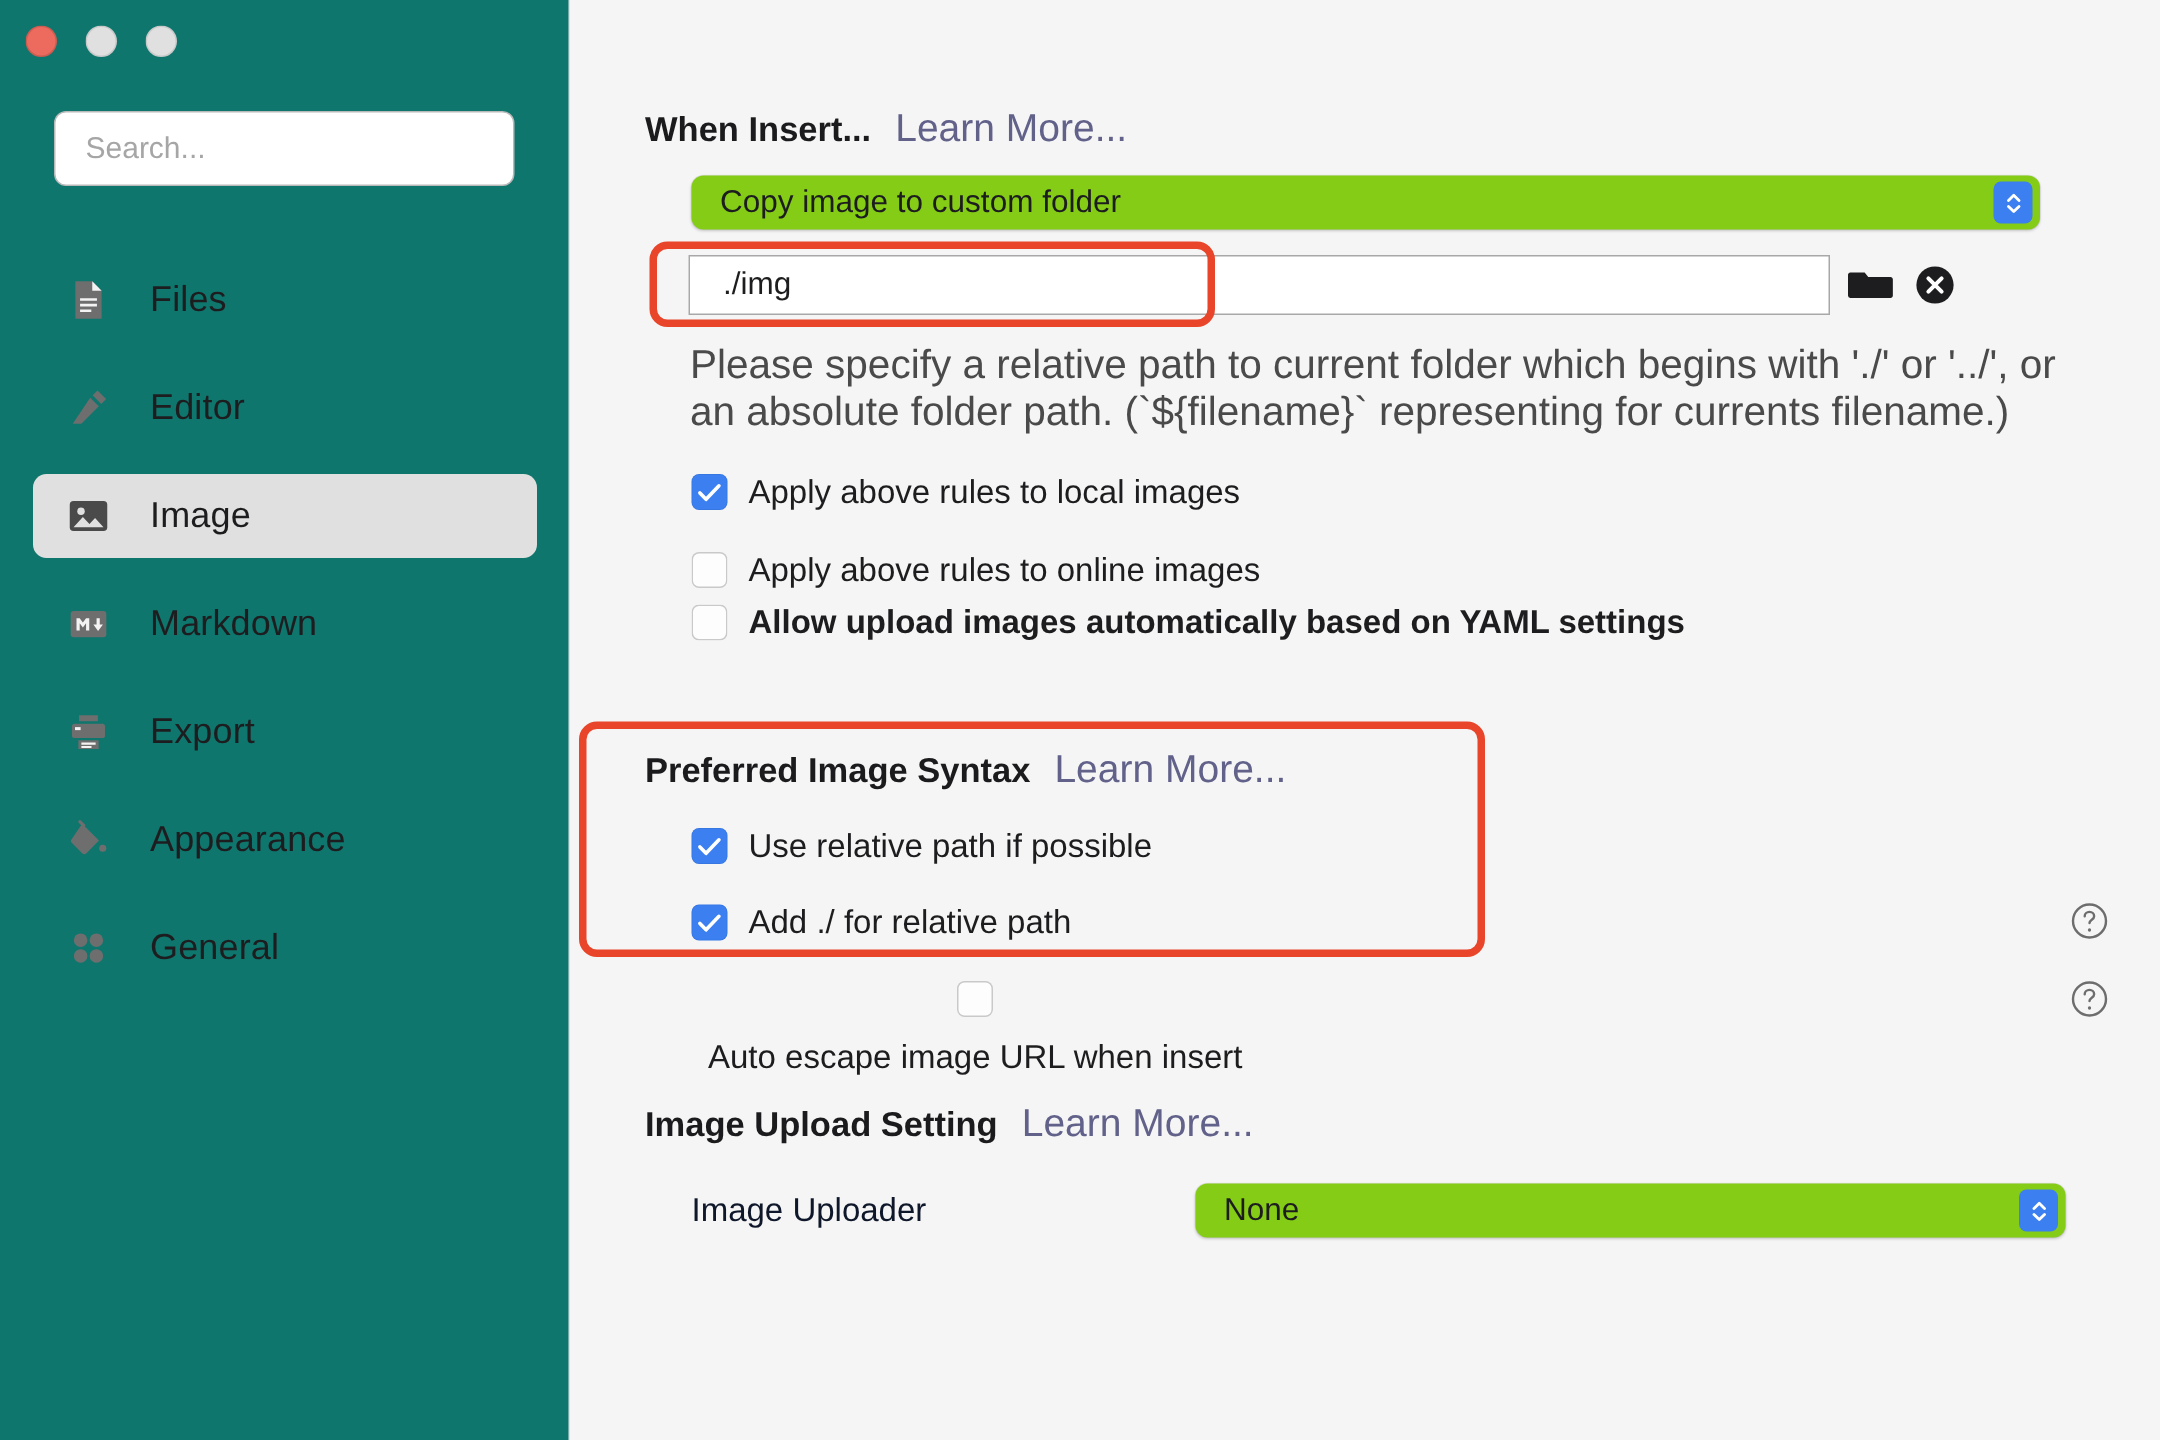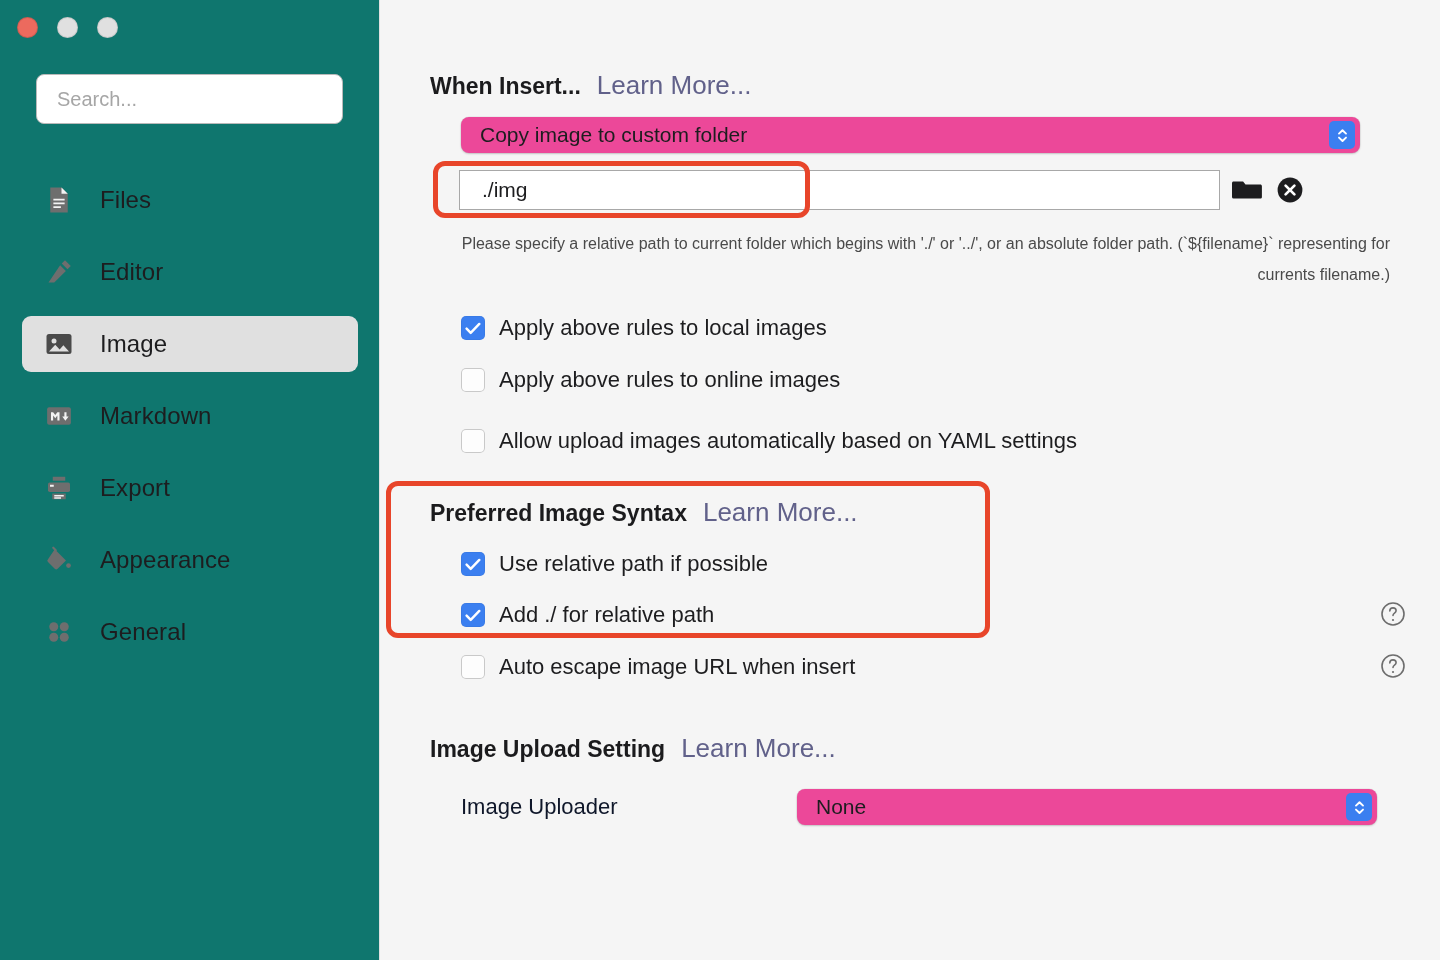--- a/index.html
+++ b/index.html
@@ -123,21 +123,21 @@
   }
   .learn-more {
     font-size: 26px;
     color: #61618a;
     cursor: default;
   }
 
   
   .popup-select {
     position: absolute;
-    background: #ec4899;
+    background: #84cc16;
     border-radius: 8px;
     box-shadow: 0 1px 2px rgba(0,0,0,0.18), 0 0 0 0.5px rgba(0,0,0,0.07);
     display: flex;
     align-items: center;
   }
   .popup-label {
     font-size: 21px;
     color: #1d1d1f;
     padding-left: 19px;
     flex: 1 1 auto;
@@ -175,25 +175,24 @@
     position: absolute;
     display: flex;
     align-items: center;
     justify-content: center;
     color: #1d1d1f;
     cursor: default;
   }
 
   .hint {
     position: absolute;
-    font-size: 16px;
+    font-size: 27px;
     line-height: 31px;
     color: #4a4a4a;
     width: 930px;
-    text-align: right;
   }
 
   
   .check-row {
     position: absolute;
     display: flex;
     align-items: center;
     gap: 14px;
   }
   .cb {
@@ -378,21 +377,21 @@
         </svg>
       </span>
       <span class="check-label">Apply above rules to local images</span>
     </div>
 
     <div class="check-row" style="left:81px; top:367px;">
       <span class="cb off"></span>
       <span class="check-label">Apply above rules to online images</span>
     </div>
 
-    <div class="check-row" style="left:81px; top:428px;">
+    <div class="check-row" style="left:81px; top:402px;font-weight:bold;">
       <span class="cb off"></span>
       <span class="check-label">Allow upload images automatically based on YAML settings</span>
     </div>
 
     <div class="section-head" style="left:50px; top:497px;">
       <span class="section-title">Preferred Image Syntax</span>
       <span class="learn-more">Learn More...</span>
     </div>
 
     <div class="check-row" style="left:81px; top:551px;">
@@ -406,21 +405,21 @@
 
     <div class="check-row" style="left:81px; top:602px;">
       <span class="cb on">
         <svg width="16" height="13" viewBox="0 0 16 13" fill="none" stroke="#ffffff" stroke-width="2.4" stroke-linecap="round" stroke-linejoin="round">
           <path d="M1.6 6.6l4.1 4.3L14.3 1.9"></path>
         </svg>
       </span>
       <span class="check-label">Add ./ for relative path</span>
     </div>
 
-    <div class="check-row" style="left:81px; top:654px;">
+    <div class="check-row" style="left:92px; top:654px;flex-direction:column;">
       <span class="cb off"></span>
       <span class="check-label">Auto escape image URL when insert</span>
     </div>
 
     <div class="help-icon" style="left:1000px; top:601px;">
       <svg width="26" height="26" viewBox="0 0 26 26" fill="none" stroke="currentColor" stroke-width="1.6">
         <circle cx="13" cy="13" r="11"></circle>
         <path d="M9.8 9.9c0-1.8 1.5-3 3.2-3s3.1 1.2 3.1 2.9c0 2.4-3.1 2.3-3.1 4.6" stroke-linecap="round"></path>
         <circle cx="13" cy="19" r="1.1" fill="currentColor" stroke="none"></circle>
       </svg>

